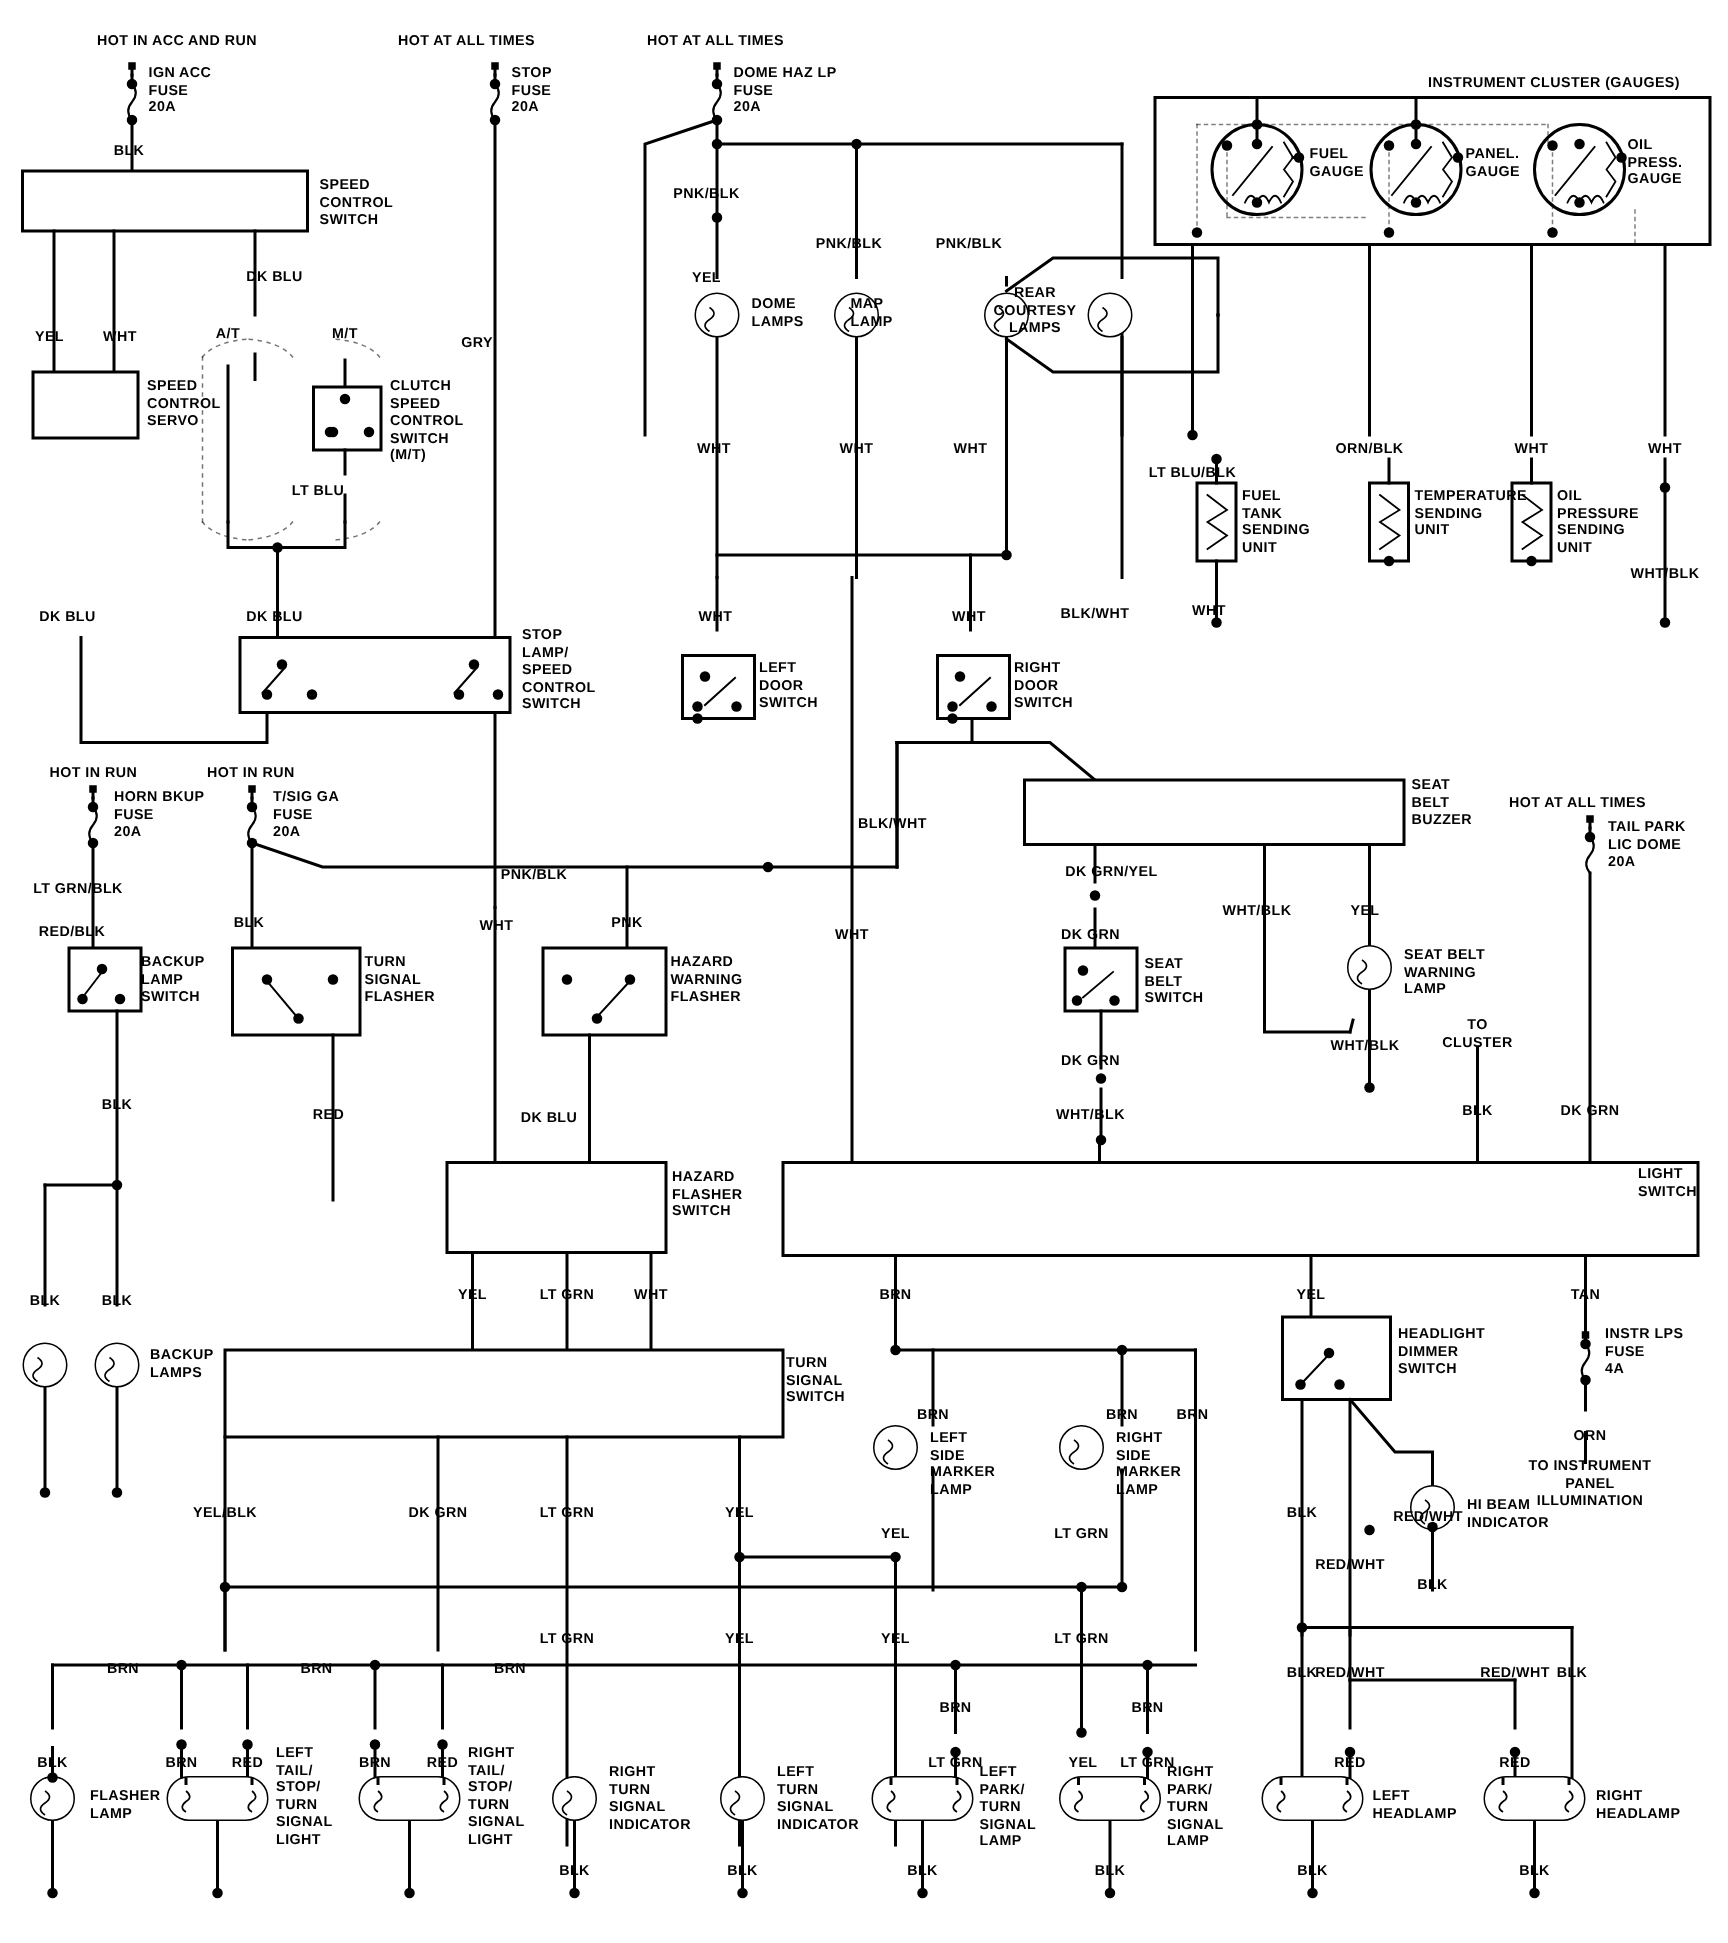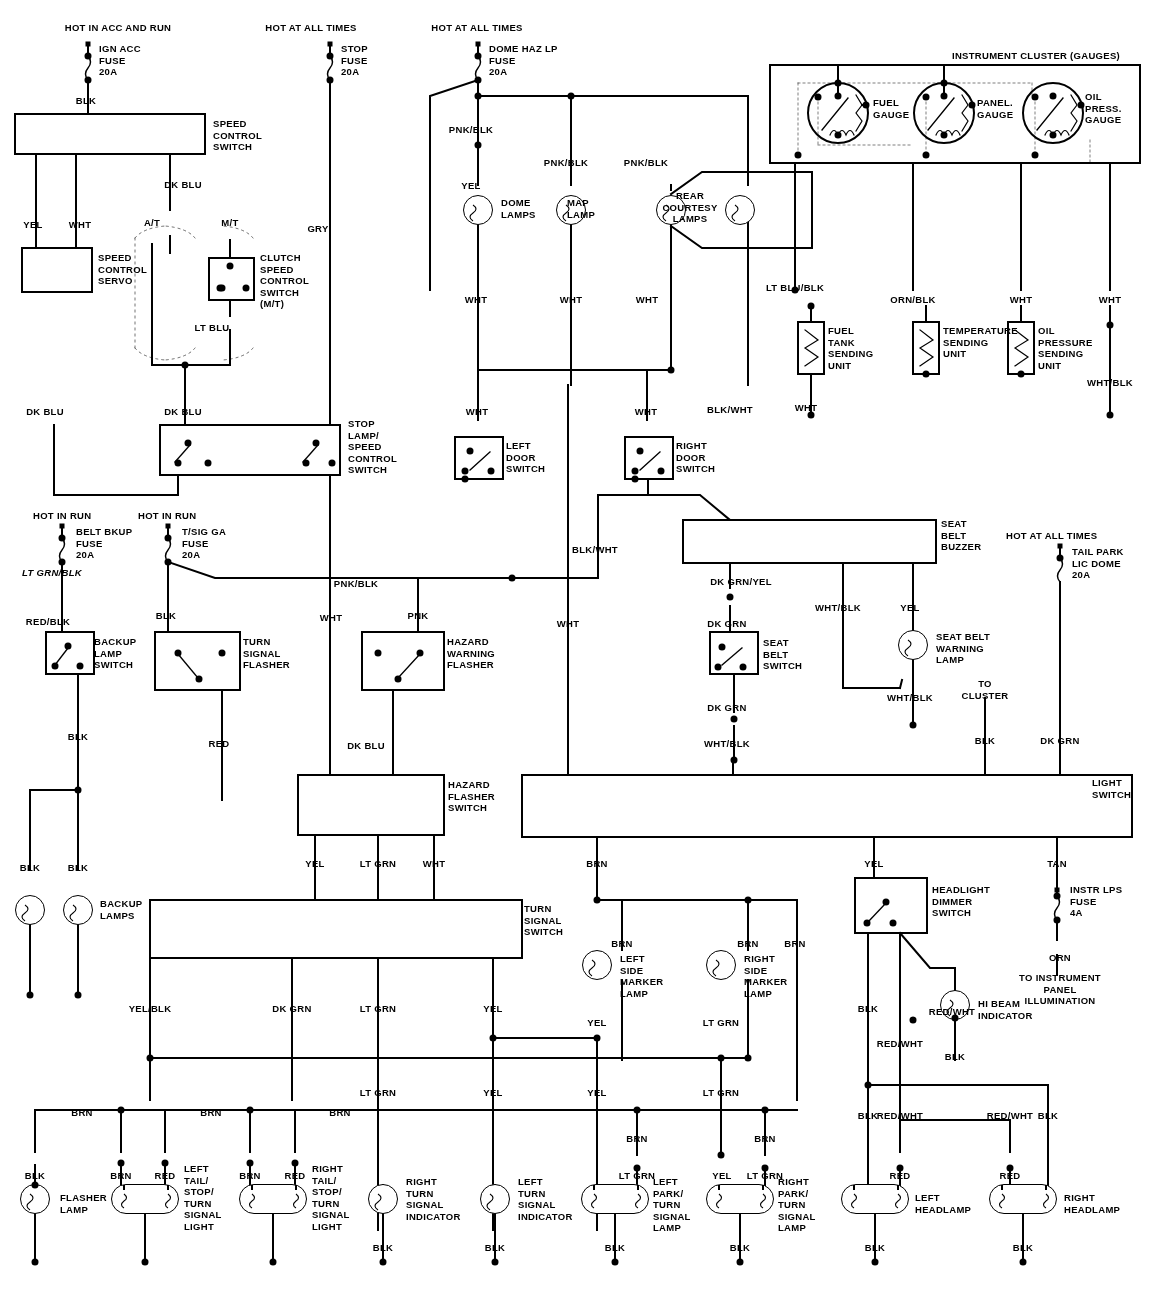--- a/index.html
+++ b/index.html
@@ -301,21 +301,21 @@
   <div class="lbl c" style="left:118px;top:22px">HOT IN ACC AND RUN</div>
   <div class="lbl" style="left:99px;top:43px"><span>IGN ACC</span><br><span>FUSE</span><br><span>20A</span></div>
 
   <div class="lbl c" style="left:311px;top:22px">HOT AT ALL TIMES</div>
   <div class="lbl" style="left:341px;top:43px"><span>STOP</span><br><span>FUSE</span><br><span>20A</span></div>
 
   <div class="lbl c" style="left:477px;top:22px">HOT AT ALL TIMES</div>
   <div class="lbl" style="left:489px;top:43px"><span>DOME HAZ LP</span><br><span>FUSE</span><br><span>20A</span></div>
 
   <div class="lbl" style="left:33px;top:510px">HOT IN RUN</div>
-  <div class="lbl" style="left:76px;top:526px"><span>BELT BKUP</span><br><span>FUSE</span><br><span>20A</span></div>
+  <div class="lbl" style="left:76px;top:526px"><span>HORN BKUP</span><br><span>FUSE</span><br><span>20A</span></div>
 
   <div class="lbl" style="left:138px;top:510px">HOT IN RUN</div>
   <div class="lbl" style="left:182px;top:526px"><span>T/SIG GA</span><br><span>FUSE</span><br><span>20A</span></div>
 
   <div class="lbl" style="left:1006px;top:530px">HOT AT ALL TIMES</div>
   <div class="lbl" style="left:1072px;top:546px"><span>TAIL PARK</span><br><span>LIC DOME</span><br><span>20A</span></div>
 
   <div class="lbl" style="left:1070px;top:884px"><span>INSTR LPS</span><br><span>FUSE</span><br><span>4A</span></div>
 
   <div class="lbl" style="left:213px;top:118px">SPEED
@@ -652,21 +652,21 @@
 
   <div id="wirelabels">
       <div class="lbl c" style="left: 86px; top: 95px;">BLK</div>
       <div class="lbl c" style="left: 33px; top: 219px;">YEL</div>
       <div class="lbl c" style="left: 80px; top: 219px;">WHT</div>
       <div class="lbl c" style="left: 183px; top: 179px;">DK BLU</div>
       <div class="lbl c" style="left: 212px; top: 322px;">LT BLU</div>
       <div class="lbl c" style="left: 318px; top: 223px;">GRY</div>
       <div class="lbl c" style="left: 45px; top: 406px;">DK BLU</div>
       <div class="lbl c" style="left: 183px; top: 406px;">DK BLU</div>
-      <div class="lbl c" style="left: 52px; top: 567px; font-style: italic;">LT GRN/BLK</div>
+      <div class="lbl c" style="left: 52px; top: 587px;">LT GRN/BLK</div>
       <div class="lbl c" style="left: 48px; top: 616px;">RED/BLK</div>
       <div class="lbl c" style="left: 166px; top: 610px;">BLK</div>
       <div class="lbl c" style="left: 78px; top: 731px;">BLK</div>
       <div class="lbl c" style="left: 219px; top: 738px;">RED</div>
       <div class="lbl c" style="left: 30px; top: 862px;">BLK</div>
       <div class="lbl c" style="left: 78px; top: 862px;">BLK</div>
       <div class="lbl c" style="left: 331px; top: 612px;">WHT</div>
       <div class="lbl c" style="left: 418px; top: 610px;">PNK</div>
       <div class="lbl c" style="left: 356px; top: 578px;">PNK/BLK</div>
       <div class="lbl c" style="left: 366px; top: 740px;">DK BLU</div>
@@ -675,21 +675,21 @@
       <div class="lbl c" style="left: 566px; top: 157px;">PNK/BLK</div>
       <div class="lbl c" style="left: 646px; top: 157px;">PNK/BLK</div>
       <div class="lbl c" style="left: 476px; top: 294px;">WHT</div>
       <div class="lbl c" style="left: 571px; top: 294px;">WHT</div>
       <div class="lbl c" style="left: 647px; top: 294px;">WHT</div>
       <div class="lbl c" style="left: 477px; top: 406px;">WHT</div>
       <div class="lbl c" style="left: 646px; top: 406px;">WHT</div>
       <div class="lbl c" style="left: 730px; top: 404px;">BLK/WHT</div>
       <div class="lbl c" style="left: 595px; top: 544px;">BLK/WHT</div>
       <div class="lbl c" style="left: 568px; top: 618px;">WHT</div>
-      <div class="lbl c" style="left: 795px; top: 282px;">LT BLU/BLK</div>
+      <div class="lbl c" style="left: 795px; top: 310px;">LT BLU/BLK</div>
       <div class="lbl c" style="left: 913px; top: 294px;">ORN/BLK</div>
       <div class="lbl c" style="left: 1021px; top: 294px;">WHT</div>
       <div class="lbl c" style="left: 1110px; top: 294px;">WHT</div>
       <div class="lbl c" style="left: 806px; top: 402px;">WHT</div>
       <div class="lbl c" style="left: 1110px; top: 377px;">WHT/BLK</div>
       <div class="lbl c" style="left: 741px; top: 576px;">DK GRN/YEL</div>
       <div class="lbl c" style="left: 727px; top: 618px;">DK GRN</div>
       <div class="lbl c" style="left: 727px; top: 702px;">DK GRN</div>
       <div class="lbl c" style="left: 727px; top: 738px;">WHT/BLK</div>
       <div class="lbl c" style="left: 838px; top: 602px;">WHT/BLK</div>

